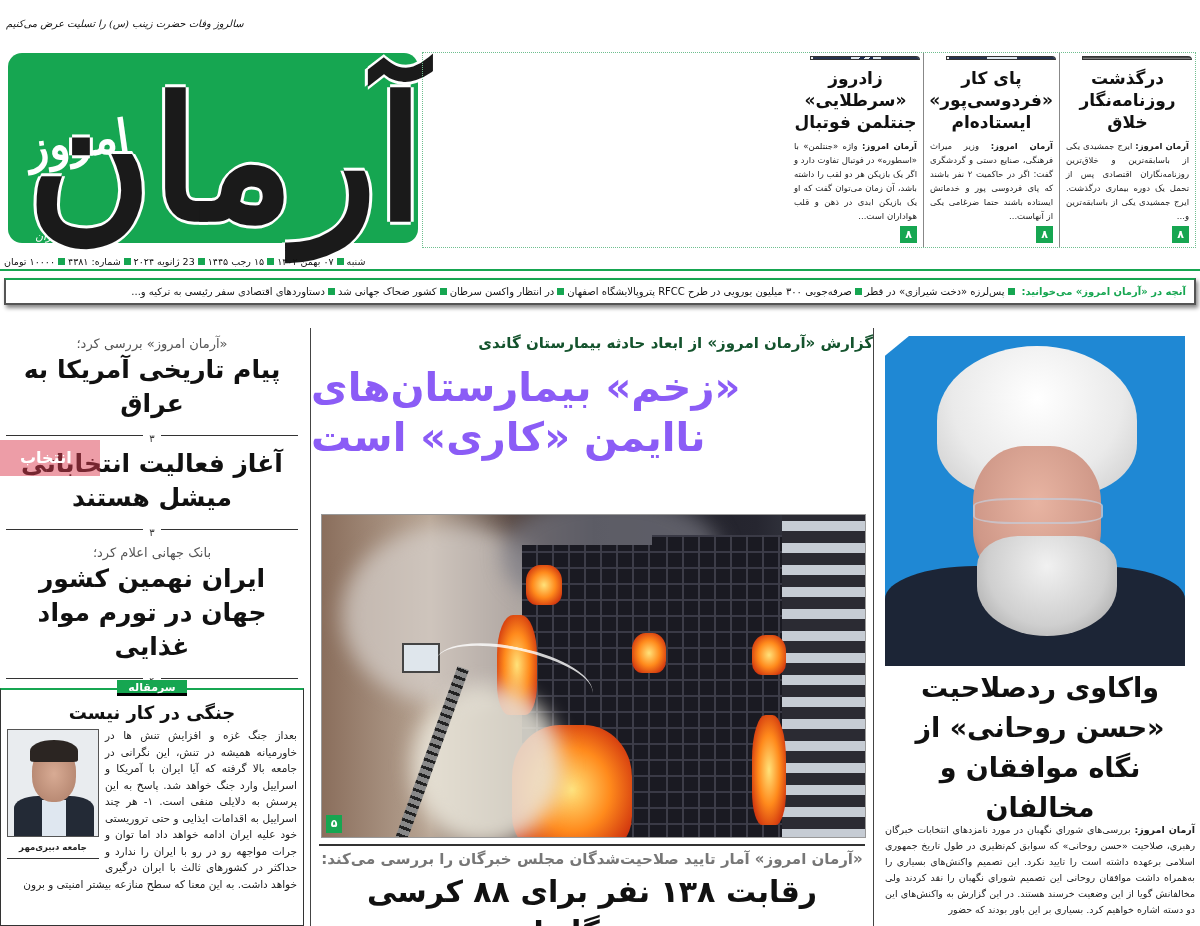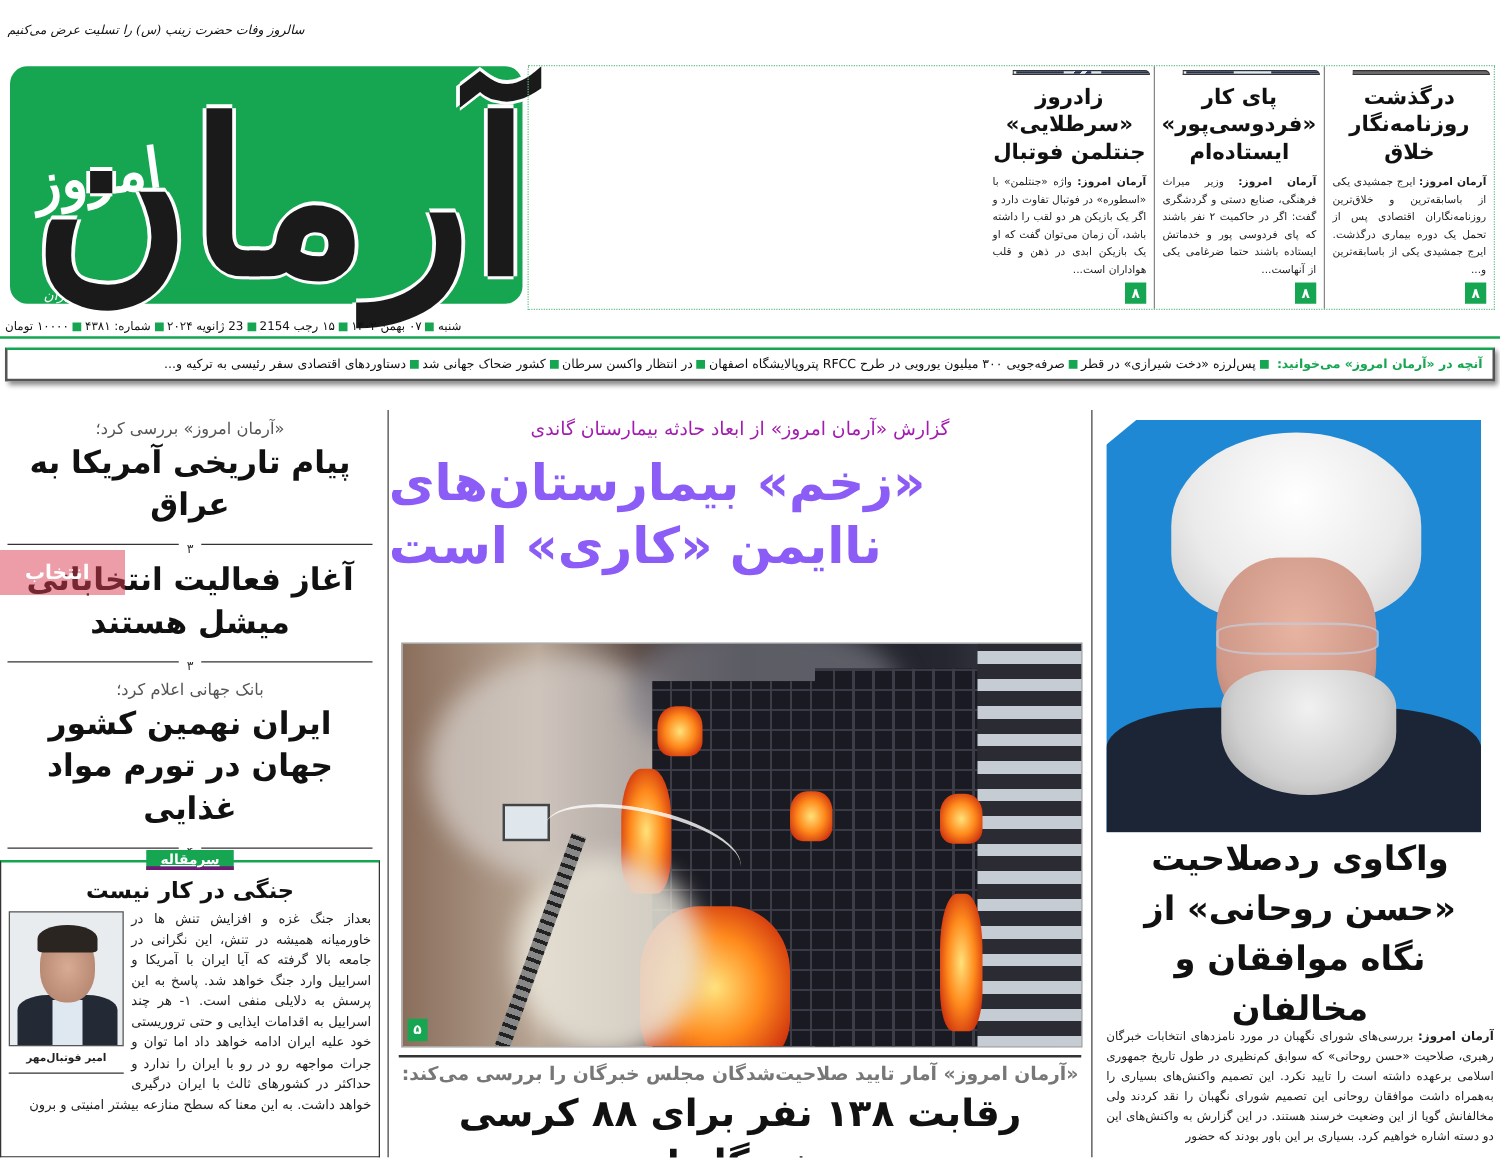--- a/index.html
+++ b/index.html
@@ -53,29 +53,29 @@
   .col-left { position: absolute; left: 0; top: 328px; width: 304px; height: 598px; border-left: none; }
   .left-story { text-align: center; padding: 0 6px; }
   .kicker { font-size: 13px; color: #555; margin-top: 8px; }
   .hl-left { font-weight: bold; font-size: 25px; line-height: 34px; color: #111; margin-top: 2px; }
   .rule-num { position: relative; height: 16px; margin: 6px 0 4px 0; }
   .rule-num::before { content: ""; position: absolute; left: 0; right: 0; top: 8px; border-top: 1.5px solid #333; }
   .rule-num span { position: relative; background: #fff; padding: 0 6px; font-size: 10px; color: #333; }
   .wm { position: absolute; left: 0; top: 112px; width: 100px; height: 36px; background: rgba(220,60,80,0.5); color: #fff; font-weight: bold; font-size: 16px; line-height: 36px; text-align: left; padding-left: 20px; }
 
   .editorial { position: absolute; left: 0; top: 360px; width: 304px; height: 238px; border: 1.5px solid #333; border-top: 2px solid #16a651; }
-  .editorial-tag { position: absolute; top: -10px; left: 116px; width: 70px; height: 16px; background: #16a651; color: #fff; font-weight: bold; font-size: 11px; line-height: 16px; text-align: center; border-bottom: 3px solid #701a75; text-decoration: underline; }
+  .editorial-tag { position: absolute; top: -10px; left: 116px; width: 70px; height: 16px; background: #16a651; color: #fff; font-weight: bold; font-size: 11px; line-height: 16px; text-align: center; border-bottom: 3px solid #000000; }
   .editorial-title { margin-top: 12px; text-align: center; font-weight: bold; font-size: 18px; color: #111; }
   .editorial-body { padding: 4px 6px; font-size: 10.5px; line-height: 16.5px; text-align: justify; color: #222; }
   .editorial-photo { float: left; width: 92px; height: 108px; border: 1px solid #555; margin: 2px 6px 4px 0; position: relative; overflow: hidden; background: #e9ecef; }
   .author-name { float: left; clear: left; width: 92px; margin: -2px 6px 2px 0; font-size: 8.5px; font-weight: bold; text-align: center; border-bottom: 1.5px solid #333; padding-bottom: 2px; }
 
   
   .col-center { position: absolute; left: 310px; top: 328px; width: 564px; height: 598px; border-left: 1px solid #444; border-right: 1px solid #444; }
-  .center-kicker { text-align: center; font-size: 15px; color: #a21caf; font-weight: normal; margin-top: 6px; }
+  .center-kicker { text-align: right; font-size: 15px; color: #14532d; font-weight: bold; margin-top: 6px; }
   .center-hl { text-align: left; font-weight: bold; font-size: 40px; line-height: 50px; color: #8b5cf6; margin-top: 10px; letter-spacing: -1px; }
   .fire-photo { position: absolute; left: 10px; top: 186px; width: 545px; height: 324px; overflow: hidden; border: 1px solid #999; background: linear-gradient(90deg,#8a6e5c 0%,#b8a594 20%,#5a4a44 35%,#1d1d24 50%,#262630 80%,#4a4f58 100%); }
   .smoke { position:absolute; border-radius: 50%; background: rgba(225,225,225,0.85); filter: blur(10px); }
   .flame { position:absolute; border-radius: 40% 40% 30% 30%; background: radial-gradient(ellipse, #ffe27a 0%, #ff8a1c 45%, #d2380f 80%, rgba(120,20,10,0) 100%); }
   .tower { position:absolute; background: repeating-linear-gradient(0deg, #1a1a22 0 14px, #3a3a46 14px 16px), #1e1e26; }
   .tower-grid { position:absolute; inset:0; background: repeating-linear-gradient(90deg, transparent 0 14px, #3d3d48 14px 16px); }
   .tower-light { position:absolute; background: repeating-linear-gradient(0deg,#c6ccd4 0 10px,#2b2b33 10px 22px); }
   .ladder { position:absolute; left: 60px; top: 140px; width: 12px; height: 220px; background: repeating-linear-gradient(0deg,#222 0 3px, #888 3px 8px); transform: rotate(20deg); transform-origin: bottom; }
   .basket { position:absolute; left: 80px; top: 128px; width: 38px; height: 30px; background: #dfe6ec; border: 2px solid #444; }
   .spray { position:absolute; left: 112px; top: 132px; width: 160px; height: 60px; border-top: 3px solid rgba(255,255,255,0.8); border-radius: 50% 50% 0 0; transform: rotate(12deg); }
@@ -156,21 +156,21 @@
     </div>
   </div>
 </div>
 
 <div class="dateline">
   <div class="dateline-inner">
     <span>شنبه</span>
       <span class="sq"></span>
     <span>۰۷ بهمن ۱۴۰۲</span>
       <span class="sq"></span>
-    <span>۱۵ رجب 2154</span>
+    <span>۱۵ رجب ۱۴۴۵</span>
       <span class="sq"></span>
     <span>23 ژانویه ۲۰۲۴</span>
       <span class="sq"></span>
     <span>شماره: ۴۳۸۱</span>
       <span class="sq"></span>
     <span>۱۰۰۰۰ تومان</span>
   </div>
 </div>
 
 <div class="ticker">
@@ -207,21 +207,21 @@
   <div class="editorial">
     <div class="editorial-tag">سرمقاله</div>
     <div class="editorial-title">جنگی در کار نیست</div>
     <div class="editorial-body">
       <div class="editorial-photo">
         <div style="position:absolute;left:6px;bottom:0;width:80px;height:40px;background:#232a36;border-radius:30% 30% 0 0;"></div>
         <div style="position:absolute;left:34px;bottom:0;width:24px;height:36px;background:#dfe7f0;"></div>
         <div style="position:absolute;left:24px;top:16px;width:44px;height:56px;border-radius:45%;background:radial-gradient(ellipse,#d8ab94 0%,#b58670 80%);"></div>
         <div style="position:absolute;left:22px;top:10px;width:48px;height:22px;border-radius:50% 50% 10% 10%;background:#2b2522;"></div>
       </div>
-      <div class="author-name">امیر فوتبال‌مهر</div>
+      <div class="author-name">جامعه دبیری‌مهر</div>
       <span>بعداز جنگ غزه و افزایش تنش ها در خاورمیانه همیشه در تنش، این نگرانی در جامعه بالا گرفته که آیا ایران با آمریکا و اسراییل وارد جنگ خواهد شد. پاسخ به این پرسش به دلایلی منفی است. ۱- هر چند اسراییل به اقدامات ایذایی و حتی تروریستی خود علیه ایران ادامه خواهد داد اما توان و جرات مواجهه رو در رو با ایران را ندارد و حداکثر در کشورهای ثالث با ایران درگیری خواهد داشت. به این معنا که سطح منازعه بیشتر امنیتی و برون</span>
     </div>
   </div>
 </div>
 
 <div class="col-center">
   <div class="center-kicker">گزارش «آرمان امروز» از ابعاد حادثه بیمارستان گاندی</div>
   <div class="center-hl">«زخم» بیمارستان‌های ناایمن «کاری» است</div>
   <div class="fire-photo">
     <div class="smoke" style="left:20px;top:10px;width:220px;height:180px;background:rgba(215,210,205,0.7);"></div>

